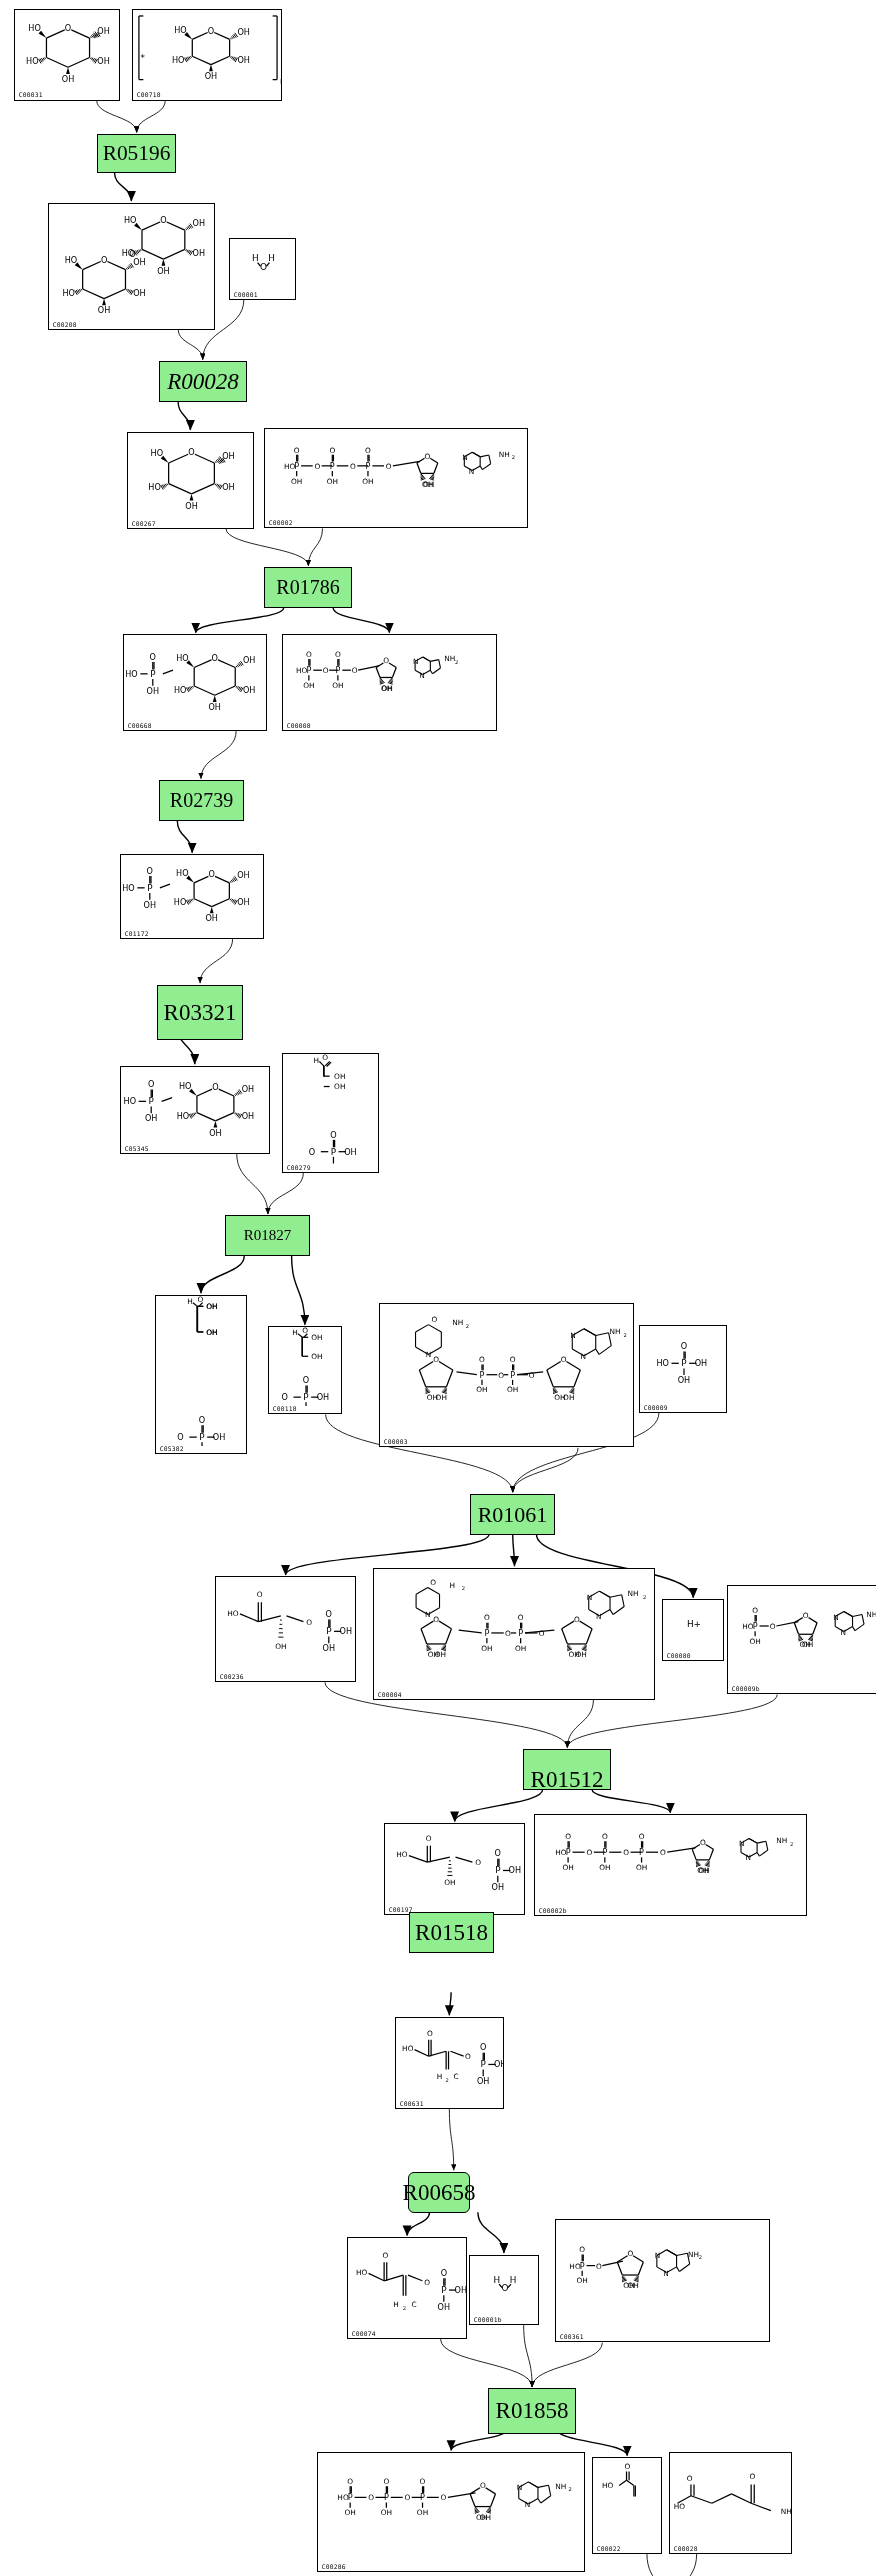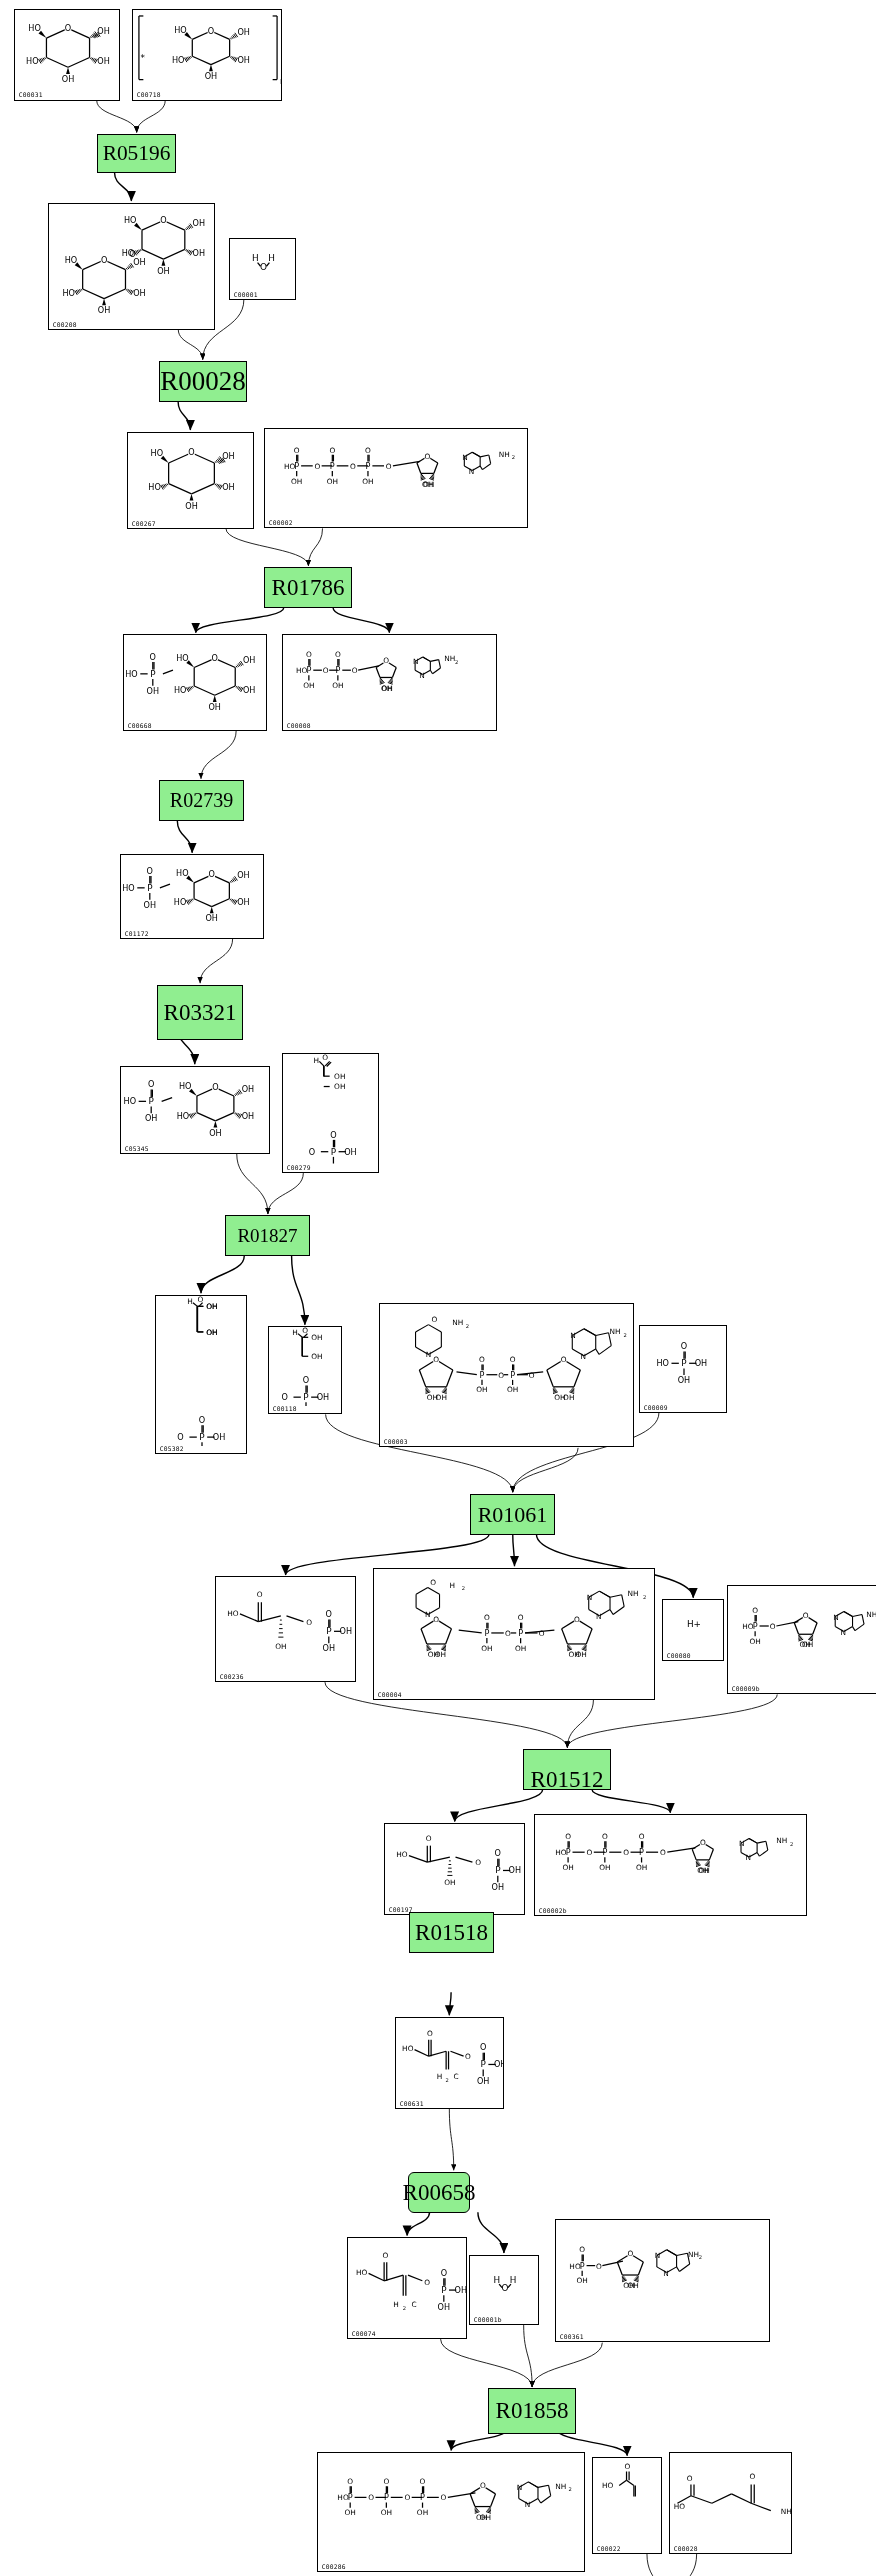--- a/index.html
+++ b/index.html
@@ -1240,33 +1240,33 @@
             <text x="150.255" y="83.3778" font-family="DejaVu Sans, sans-serif" font-size="10" text-anchor="start" fill="#000">NH</text>
             <text x="165.2805" y="88.43099999999998" font-family="DejaVu Sans, sans-serif" font-size="7" text-anchor="start" fill="#000">2</text>
           </svg>
         </div>
         <div class="cid">C00028</div>
       </div>
       <div class="rbox" style="left: 97px; top: 134px; width: 79px; height: 39px;">
         <span class="rlabel" style="font-size: 21.4px;">R05196</span>
       </div>
       <div class="rbox" style="left: 159px; top: 361px; width: 88px; height: 41px;">
-        <span class="rlabel" style="font-size: 27px;">R00028</span>
+        <span class="rlabel" style="font-size: 23px; font-style: italic;">R00028</span>
       </div>
       <div class="rbox" style="left: 264px; top: 567px; width: 88px; height: 41px;">
-        <span class="rlabel" style="font-size: 23px;">R01786</span>
+        <span class="rlabel" style="font-size: 20px;">R01786</span>
       </div>
       <div class="rbox" style="left: 159px; top: 780px; width: 85px; height: 41px;">
         <span class="rlabel" style="font-size: 20px;">R02739</span>
       </div>
       <div class="rbox" style="left: 157px; top: 985px; width: 86px; height: 55px;">
         <span class="rlabel" style="font-size: 23px;">R03321</span>
       </div>
       <div class="rbox" style="left: 225px; top: 1215px; width: 85px; height: 41px;">
-        <span class="rlabel" style="font-size: 19px;">R01827</span>
+        <span class="rlabel" style="font-size: 15px;">R01827</span>
       </div>
       <div class="rbox" style="left: 470px; top: 1494px; width: 85px; height: 41px;">
         <span class="rlabel" style="font-size: 22px;">R01061</span>
       </div>
       <div class="rbox" style="left: 523px; top: 1749px; width: 88px; height: 41px;">
         <span class="rlabel" style="font-size: 23px; margin-top: 20px;">R01512</span>
       </div>
       <div class="rbox" style="left: 409px; top: 1912px; width: 85px; height: 41px;">
         <span class="rlabel" style="font-size: 23px;">R01518</span>
       </div>

